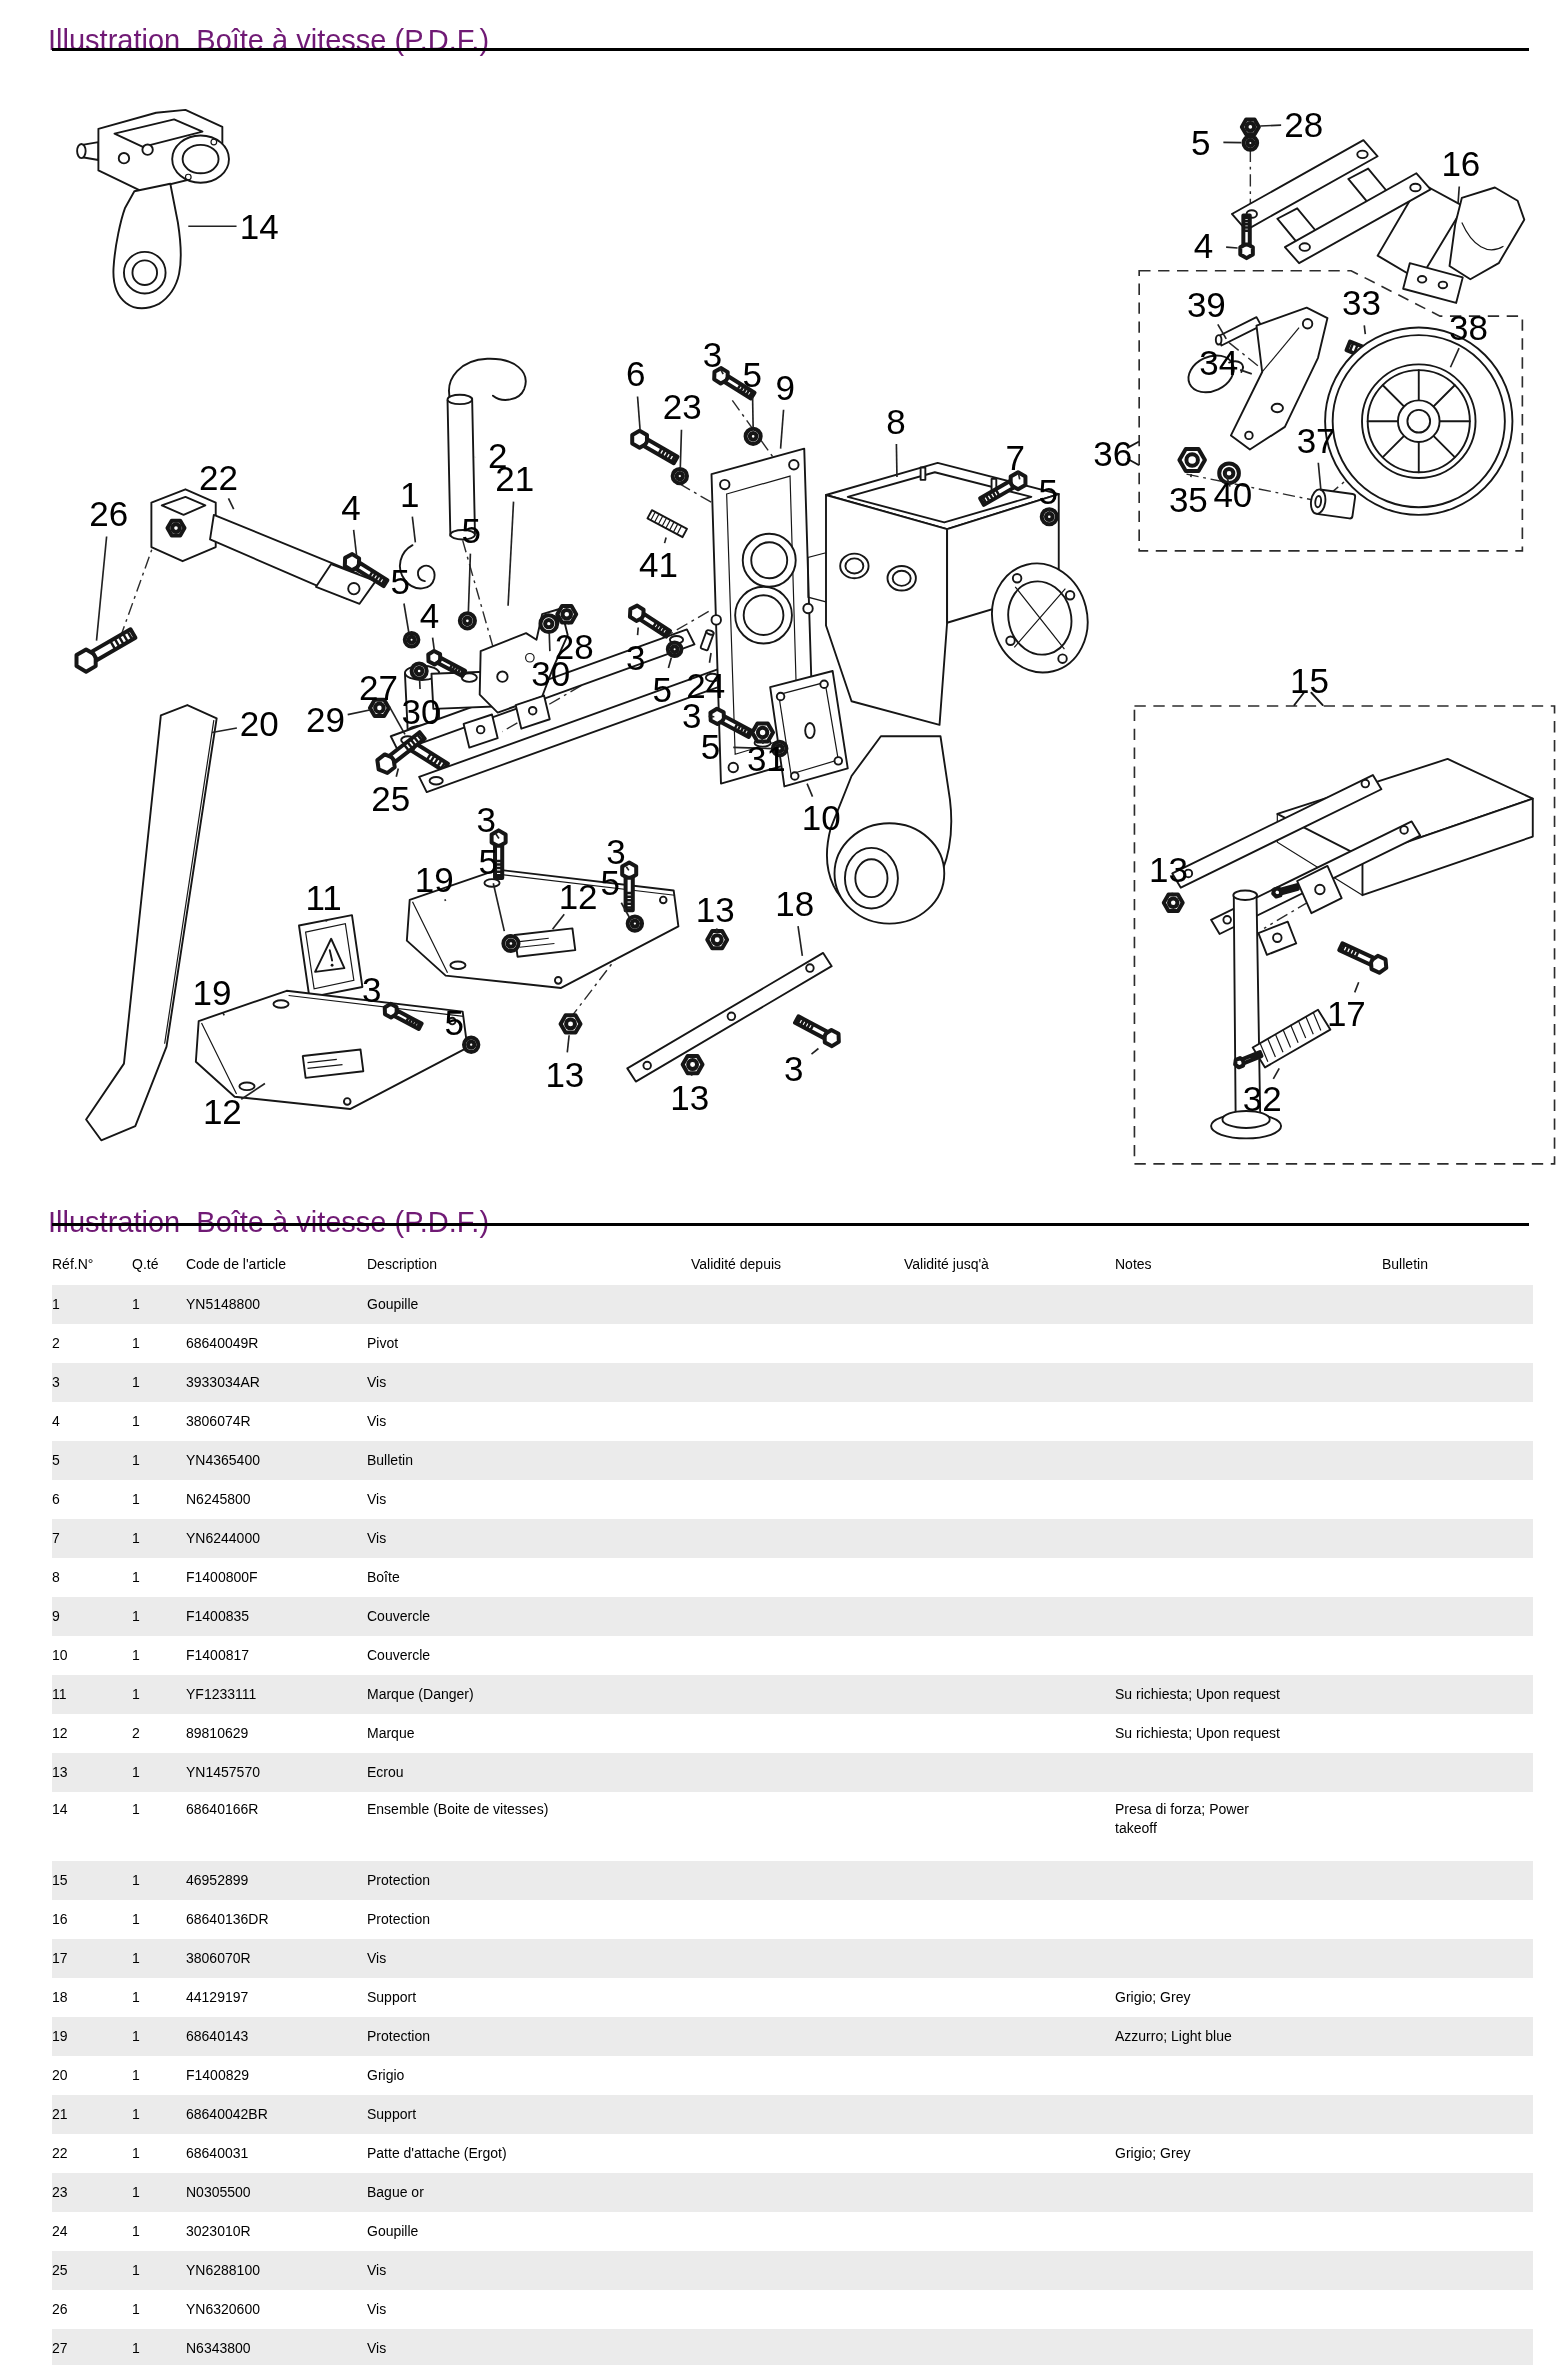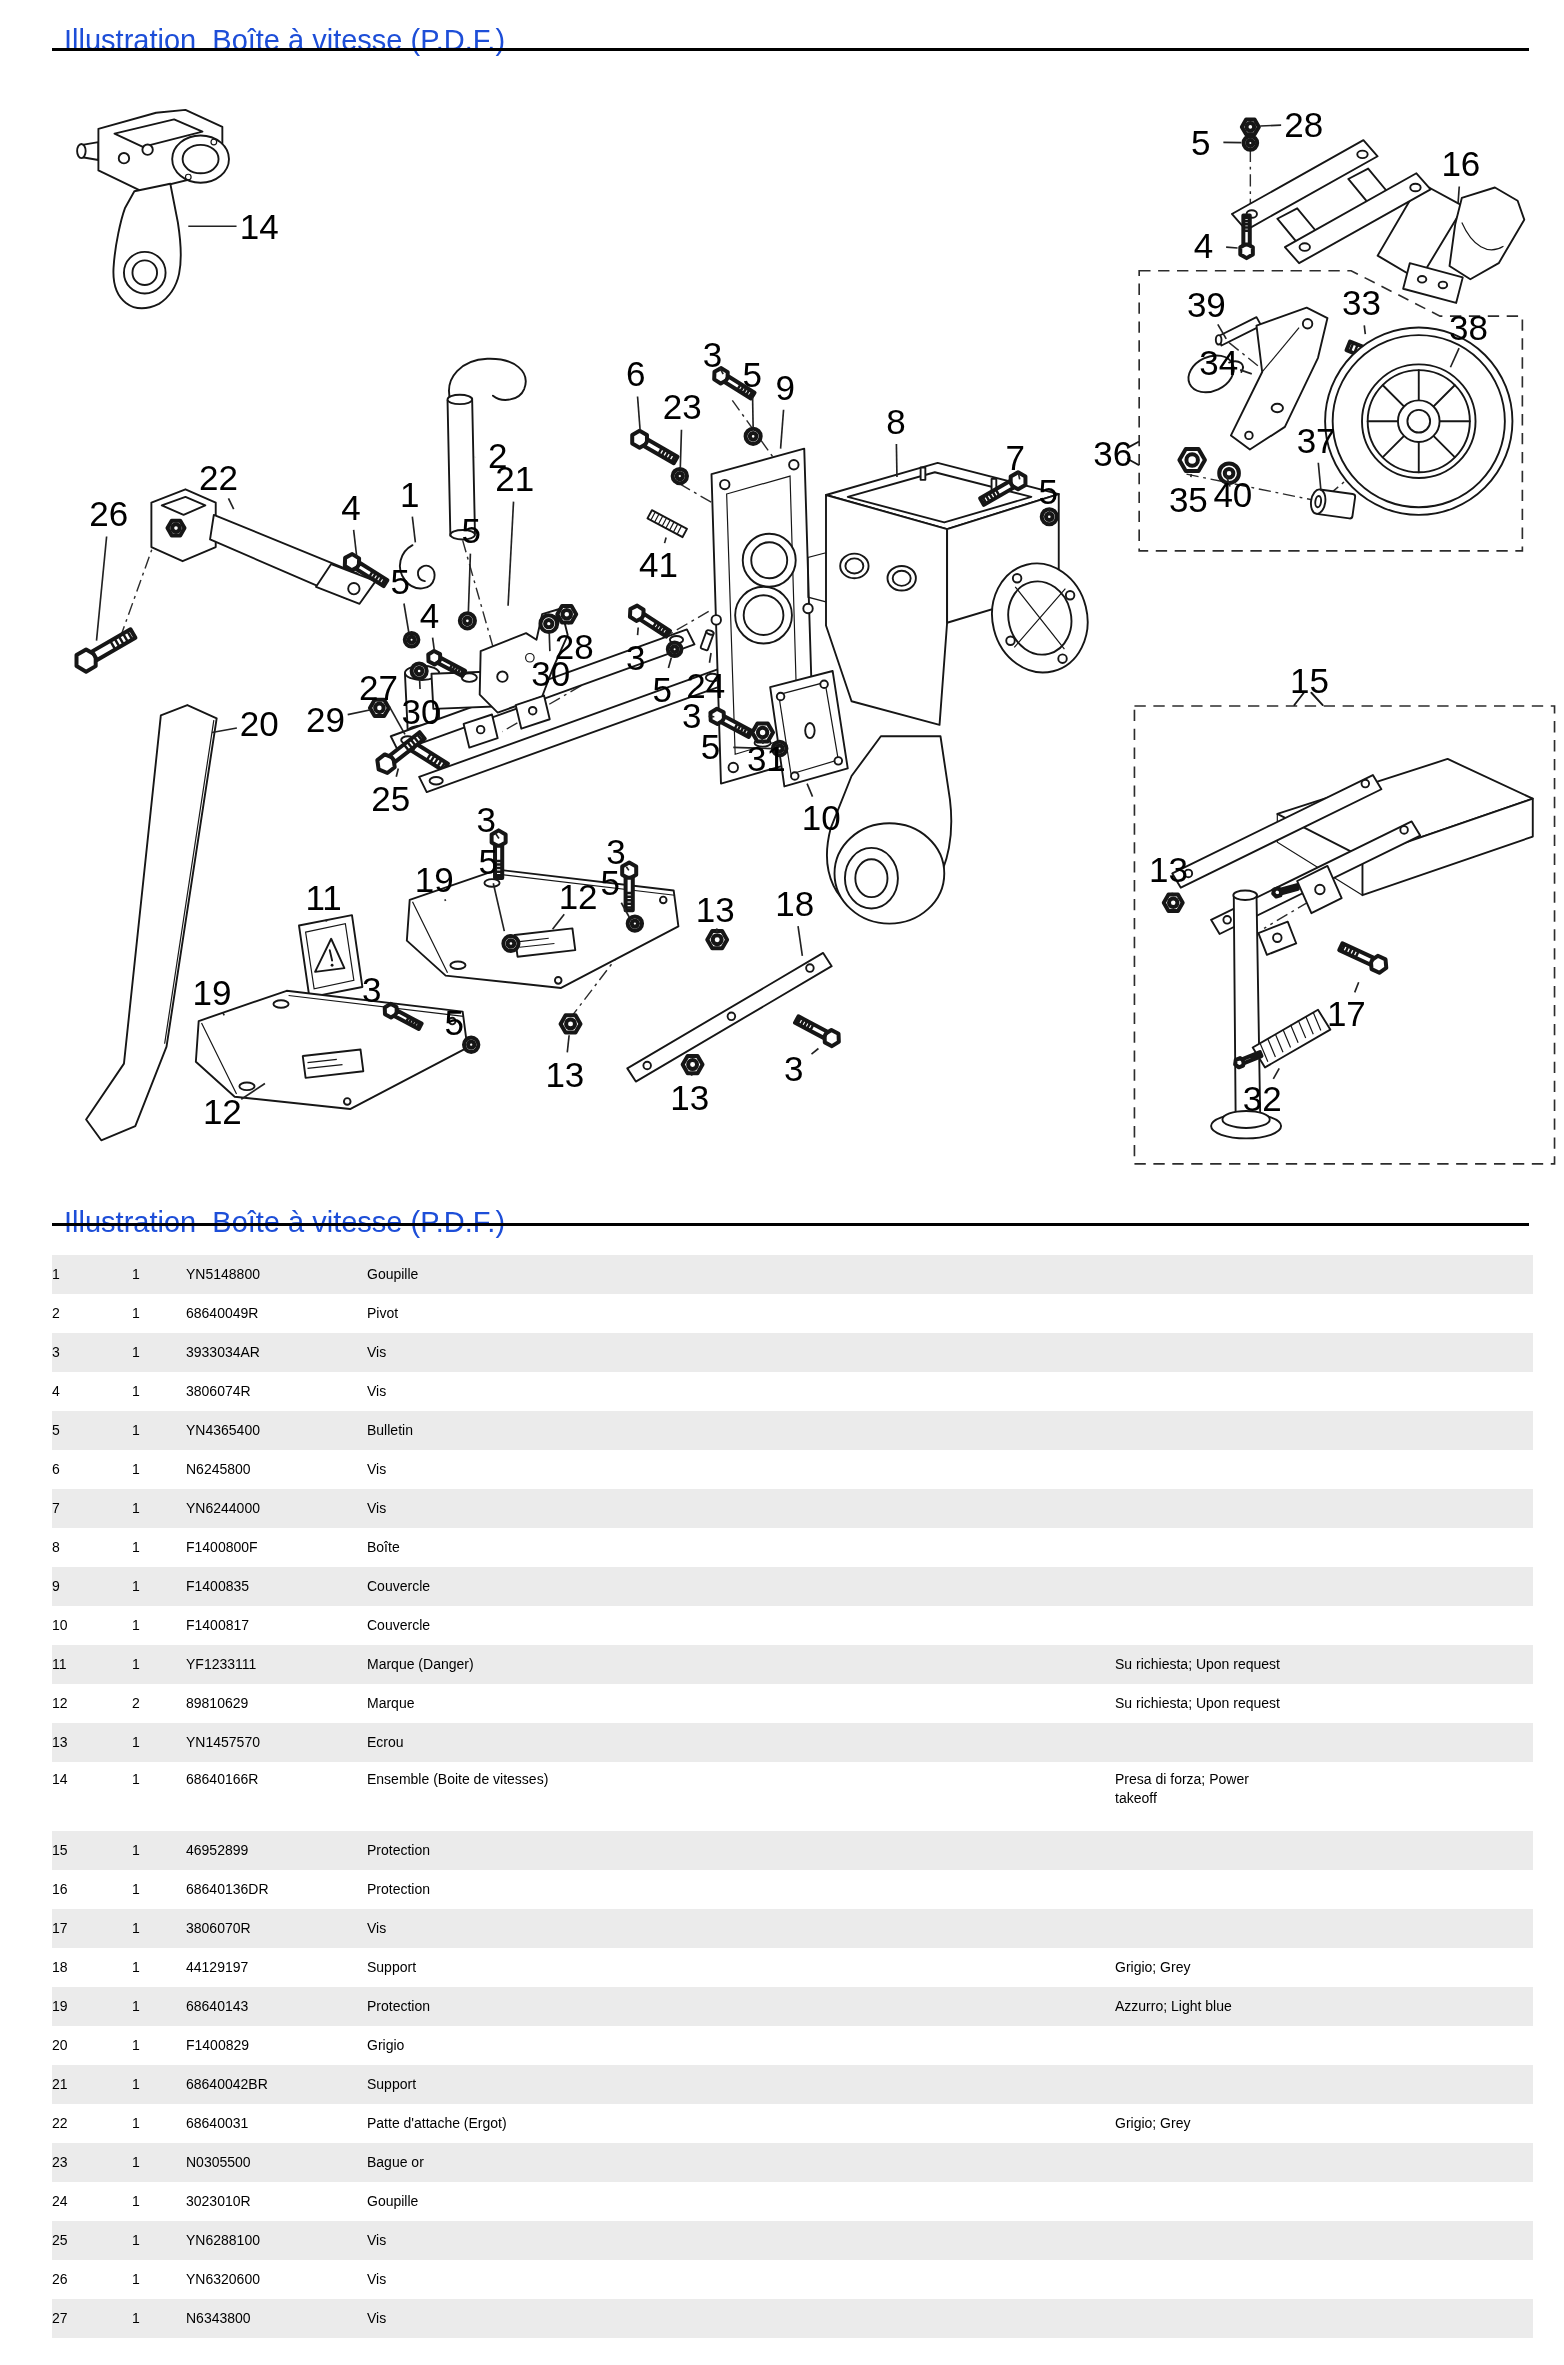--- a/index.html
+++ b/index.html
@@ -1,19 +1,19 @@
 <!DOCTYPE html>
 <html style="font-size:7.6px"><head>
 <meta charset="utf-8">
 <style>
   html,body{margin:0;padding:0;}
   body{width:1564px;height:2928px;position:relative;background:#ffffff;
        font-family:"Liberation Sans",sans-serif;color:#000;overflow:hidden;}
-  .title{position:absolute;left:64px;font-size:29px;font-weight:400;
-         letter-spacing:0;white-space:pre;color:#1d4ed8;}
+  .title{position:absolute;left:48px;font-size:29px;font-weight:400;
+         letter-spacing:0;white-space:pre;color:#701a75;}
   #title-top{top:4.7px;}
   #title-table{top:1182px;}
   .rule{position:absolute;left:52px;width:1477px;height:3.3px;background:#000;}
   #rule-top{top:48px;}
   #rule-table{top:1223px;}
   svg.diagram{position:absolute;left:0;top:0;pointer-events:none;}
   .p{fill:#ffffff;stroke:#161616;stroke-width:4;stroke-linejoin:round;}
   .ln{fill:none;stroke:#161616;stroke-width:4;stroke-linecap:round;stroke-linejoin:round;}
   .thin{fill:none;stroke:#161616;stroke-width:2.5;}
   .dd{fill:none;stroke:#2c2c2c;stroke-width:3;stroke-dasharray:26 10 6 10;}
@@ -477,20 +477,30 @@
       <text x="1678" y="2258" class="callout">3</text>
       <line x1="509.9384141282165" y1="2323.374390581189" x2="560" y2="2290" class="leader"></line>
       <text x="470" y="2350" class="callout">12</text>
     </g>
 </svg>
 
 <h2 class="title" id="title-table">Illustration  Boîte à vitesse (P.D.F.)</h2>
 <div class="rule" id="rule-table"></div>
 
 <div class="table">
+  <div class="grid thead">
+    <div>Réf.N°</div>
+    <div>Q.té</div>
+    <div>Code de l'article</div>
+    <div>Description</div>
+    <div>Validité depuis</div>
+    <div>Validité jusq'à</div>
+    <div>Notes</div>
+    <div>Bulletin</div>
+  </div>
   <div id="tbody">
       <div class="grid trow alt">
         <div class="cell c-ref">1</div>
         <div class="cell c-qty">1</div>
         <div class="cell c-code">YN5148800</div>
         <div class="cell c-desc">Goupille</div>
         <div class="cell c-from"></div>
         <div class="cell c-to"></div>
         <div class="cell c-notes"></div>
         <div class="cell c-bulletin"></div>

